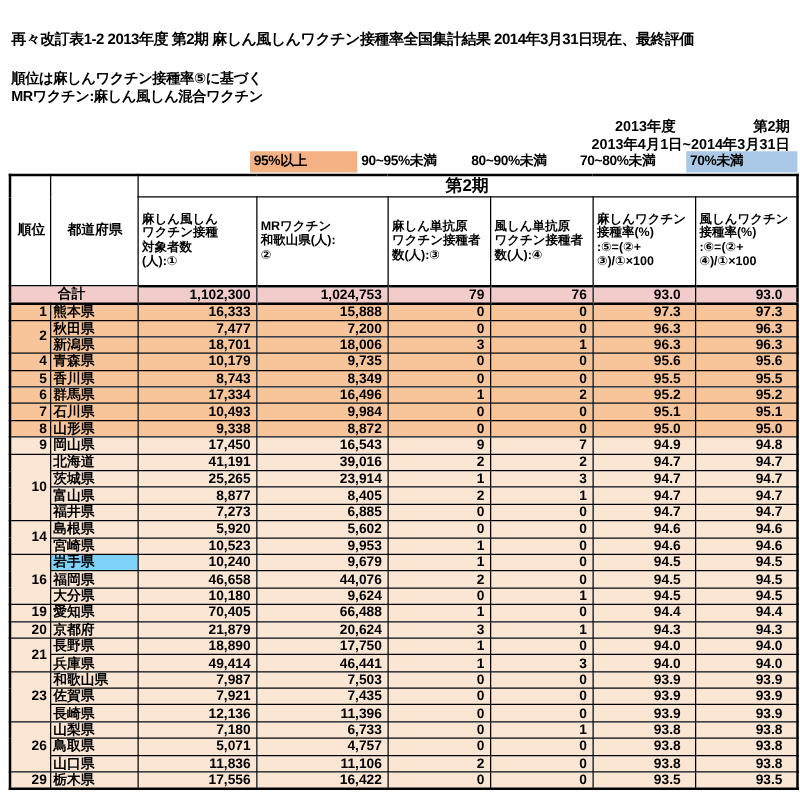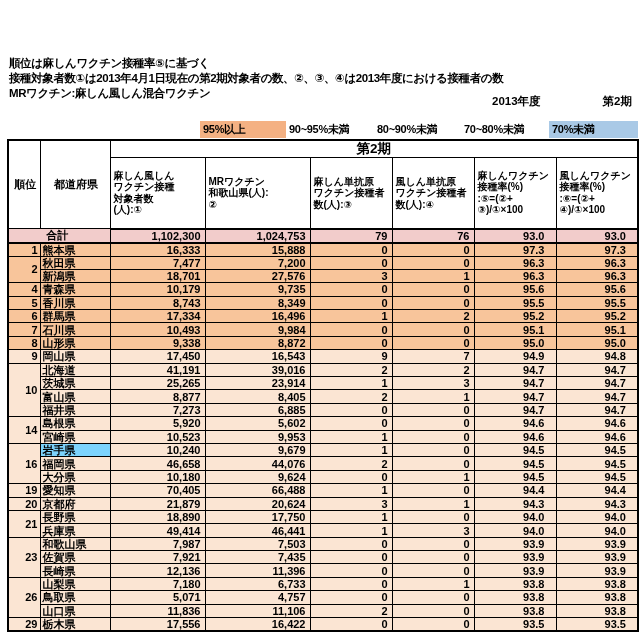--- a/index.html
+++ b/index.html
@@ -31,31 +31,32 @@
   .tbl tbody td.rate{padding-right:11px;}
   .tbl tbody tr.total{height:14px;}
   .tbl tbody tr.total td{border-bottom:2px solid #000;}
   .tbl tbody tr.total td.label{text-align:center;}
 </style>
 </head>
 <body>
 
 <div class="page">
 
+  <div class="title">再々改訂表1-2  2013年度  第2期  麻しん風しんワクチン接種率全国集計結果  2014年3月31日現在、最終評価</div>
 
   <div class="notes">
     <div>順位は麻しんワクチン接種率⑤に基づく</div>
-    <div>接種対象者数①は2013年4月1日現在の第2期対象者の数、②、③、④は2013年度における接種者の数</div>
     <div>MRワクチン:麻しん風しん混合ワクチン</div>
   </div>
 
   <div class="period1">
     <span>2013年度</span>
     <span>第2期</span>
   </div>
+  <div class="period2">2013年4月1日~2014年3月31日</div>
 
   <div class="legend">
       <span class="legend-cell" style="background: rgb(244, 177, 131);">95%以上</span>
       <span class="legend-cell" style="background: rgb(255, 255, 255);">90~95%未満</span>
       <span class="legend-cell" style="background: rgb(255, 255, 255);">80~90%未満</span>
       <span class="legend-cell" style="background: rgb(255, 255, 255);">70~80%未満</span>
       <span class="legend-cell" style="background: rgb(169, 201, 230);">70%未満</span>
     </div>
 
   <table class="tbl">
@@ -125,21 +126,21 @@
           <td style="background: rgb(248, 197, 155); padding-left: 26px;">7,477</td>
           <td style="background: rgb(248, 197, 155);">7,200</td>
           <td style="background: rgb(248, 197, 155);">0</td>
           <td style="background: rgb(248, 197, 155);">0</td>
           <td class="rate" style="background: rgb(248, 197, 155);">96.3</td>
           <td class="rate" style="background: rgb(248, 197, 155);">96.3</td>
         </tr>
         <tr>
           <td class="pref" style="background: rgb(248, 197, 155);">新潟県</td>
           <td style="background: rgb(248, 197, 155);">18,701</td>
-          <td style="background: rgb(248, 197, 155);">27,576</td>
+          <td style="background: rgb(248, 197, 155);">18,006</td>
           <td style="background: rgb(248, 197, 155);">3</td>
           <td style="background: rgb(248, 197, 155);">1</td>
           <td class="rate" style="background: rgb(248, 197, 155);">96.3</td>
           <td class="rate" style="background: rgb(248, 197, 155);">96.3</td>
         </tr>
         <tr>
           <td class="rank" rowspan="1" style="background: rgb(248, 197, 155);">4</td>
           <td class="pref" style="background: rgb(248, 197, 155);">青森県</td>
           <td style="background: rgb(248, 197, 155);">10,179</td>
           <td style="background: rgb(248, 197, 155);">9,735</td>

